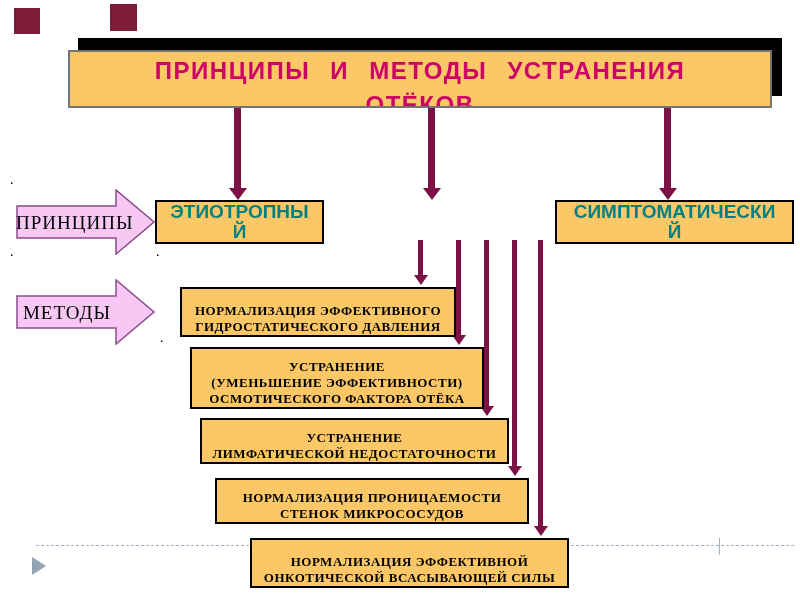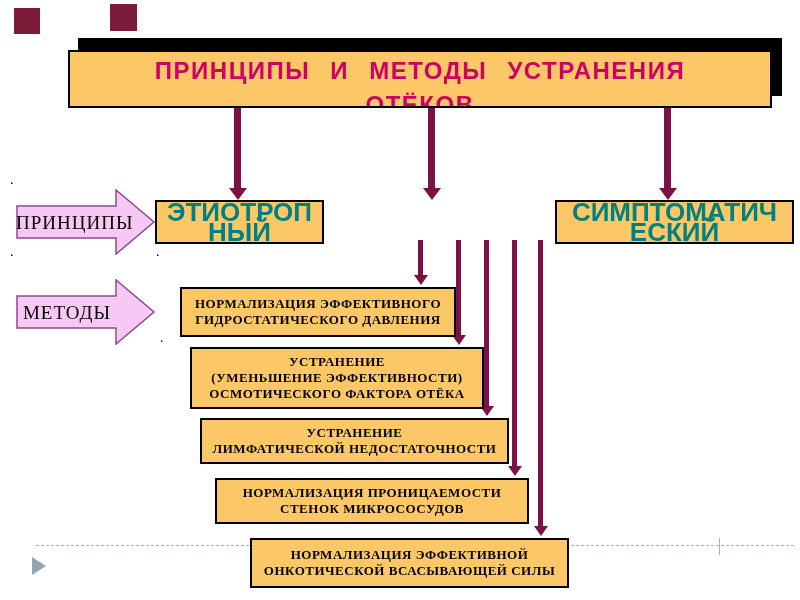--- a/index.html
+++ b/index.html
@@ -6,21 +6,21 @@
   .slide {
     position:relative; width:800px; height:600px; background:#ffffff;
     overflow:hidden; font-family:"Liberation Sans", sans-serif;
   }
   .sq { position:absolute; background:#7c1c38; }
   .sq1 { left:14px; top:8px; width:26px; height:26px; }
   .sq2 { left:110px; top:4px; width:27px; height:27px; }
 
   .title-box {
     position:absolute; left:68px; top:50px; width:700px; height:54px;
-    background:#fcc867; border:2px solid #000000;
+    background:#fcc867; border:2px solid #737373;
     box-shadow:10px -12px 0 #000;
     overflow:hidden; text-align:center; z-index:3;
   }
   .title-text {
     display:block; margin-top:2px;
     font-size:24px; font-weight:bold; color:#cc0066;
     letter-spacing:1.5px; word-spacing:12px; line-height:34px;
     white-space:pre-line;
   }
 
@@ -37,42 +37,42 @@
     border-top:10px solid #7b1144;
   }
 
   
   .pbox {
     position:absolute; top:200px; height:40px; background:#fcc867;
     border:2px solid #000; display:flex; align-items:center; justify-content:center;
     z-index:2;
   }
   .pbox span {
-    font-size:26px; font-weight:bold; color:#008080; line-height:20px;
+    font-size:19px; font-weight:bold; color:#008080; line-height:20px;
     text-align:center; word-break:break-all; display:block; width:100%;
   }
   .pbox.etio  { left:155px; width:165px; } .pbox.etio span  { padding:0 8px; }
   .pbox.patho { left:330px; width:215px; } .pbox.patho span { padding:0 8px; }
   .pbox.sympt { left:555px; width:235px; } .pbox.sympt span { padding:10px 14px; }
 
   
   .parrow { position:absolute; left:16px; width:140px; height:66px; z-index:2; }
   .parrow svg { position:absolute; left:0; top:0; }
   .parrow .plabel {
     position:absolute; left:0; top:23px; width:102px; text-align:center;
     font-family:"Liberation Serif", serif; font-size:19px; color:#000;
     letter-spacing:1px;
   }
   .parrow.principles { top:189px; }
   .parrow.methods    { top:279px; }
 
   
   .mbox {
     position:absolute; background:#fcc867; border:2px solid #000;
-    display:flex; align-items:center; justify-content:center; text-align:center;
+    display:flex; align-items:flex-end; justify-content:center; text-align:center;
     z-index:2;
   }
   .mbox span {
     font-family:"Liberation Serif", serif; font-weight:bold; font-size:13px;
     line-height:16px; color:#000; letter-spacing:0.5px; white-space:pre-line;
     display:block; width:100%;
   }
   .m1 { left:180px; top:287px; width:272px; height:46px; }
   .m2 { left:190px; top:347px; width:290px; height:58px; }
   .m3 { left:200px; top:418px; width:305px; height:42px; }

